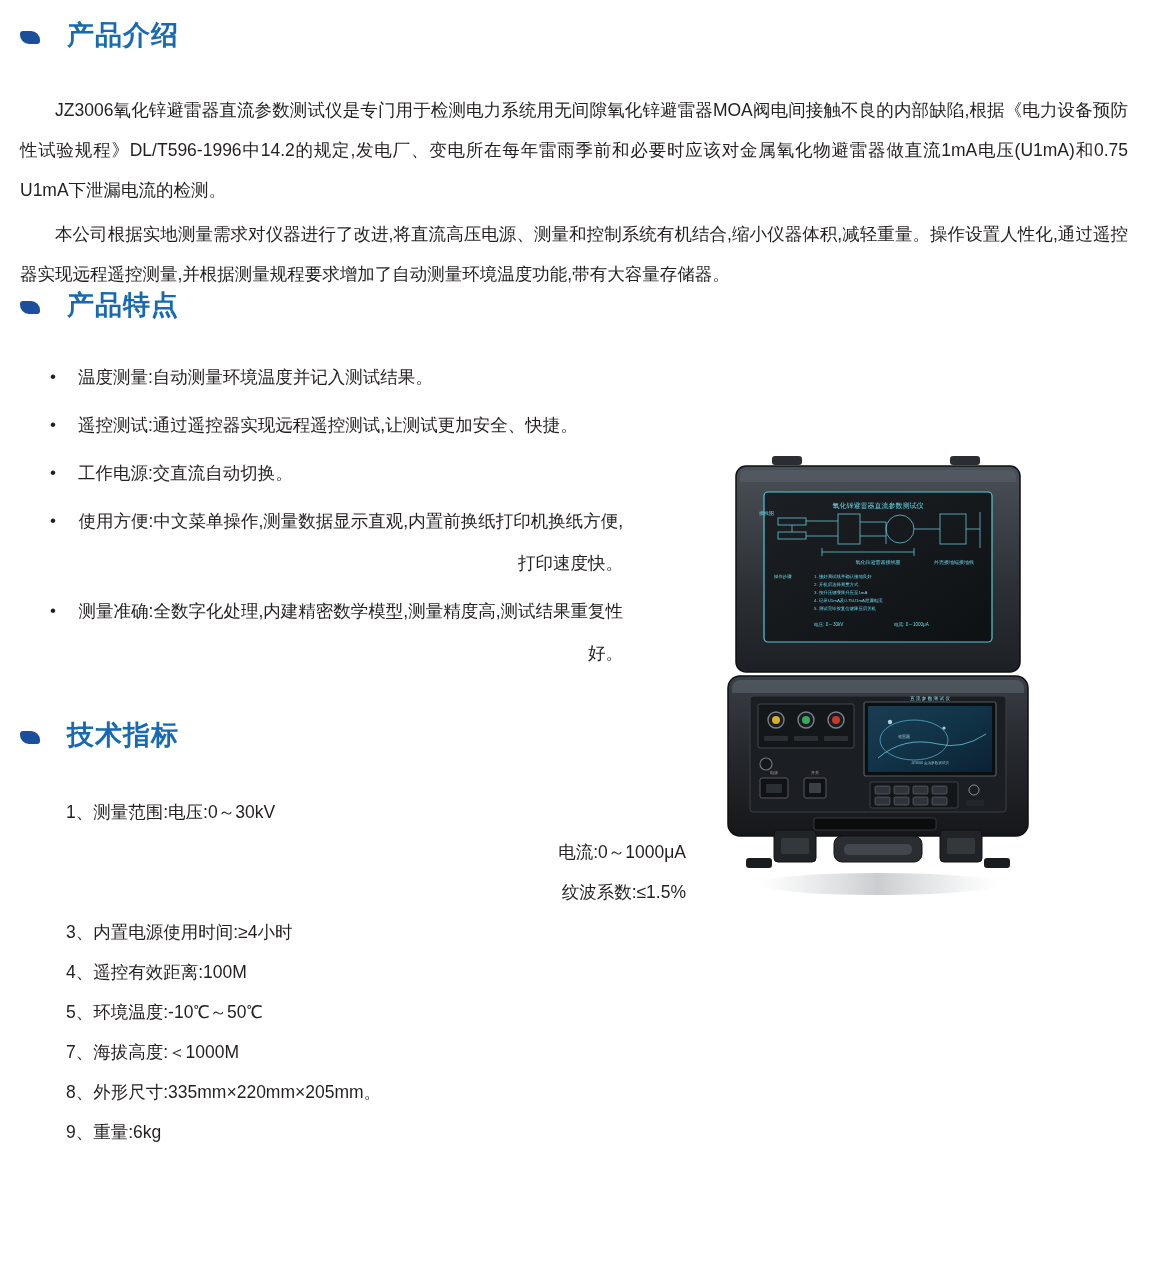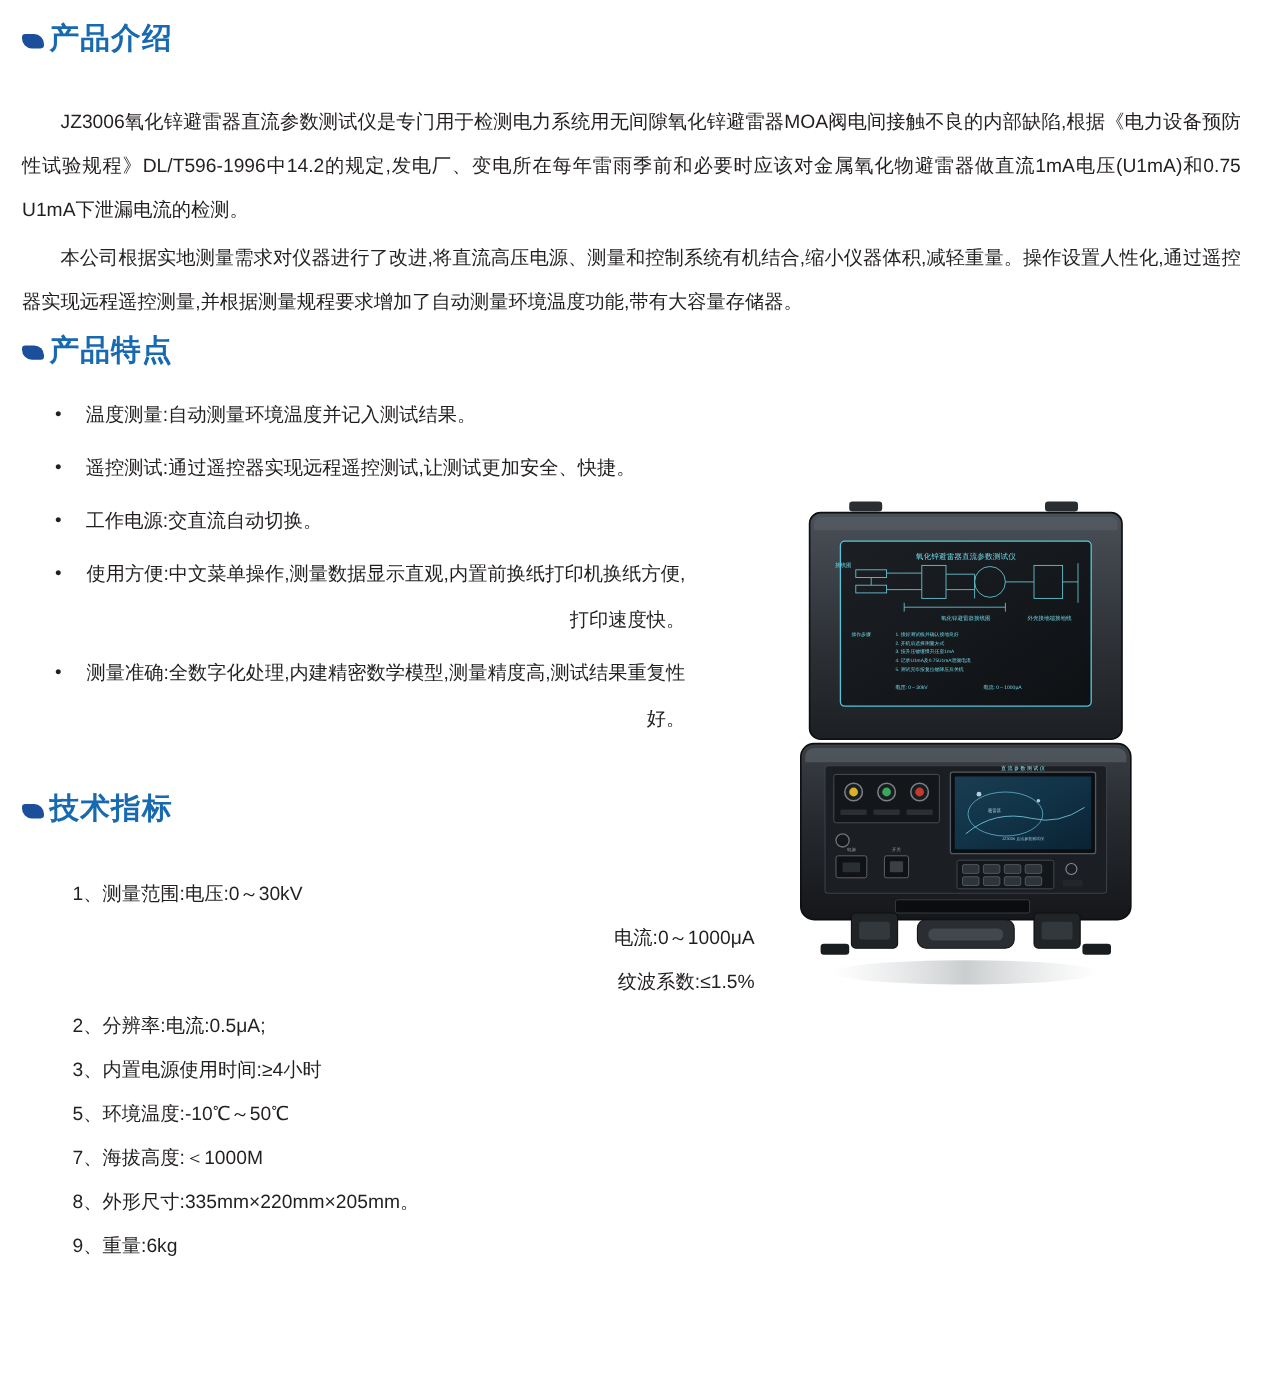--- a/index.html
+++ b/index.html
@@ -18,21 +18,21 @@
   .page {
     position: relative;
     width: 1150px;
     height: 1272px;
   }
 
   
   .section-head {
     display: flex;
     align-items: center;
-    gap: 5px;
+    gap: 27px;
   }
   .head-marker {
     width: 20px;
     height: 13px;
     background: #1b4f9c;
     border-radius: 3px 9px 3px 9px;
     flex: 0 0 auto;
     margin-top: 4px;
   }
   .head-title {
@@ -94,21 +94,21 @@
     font-size: 17.5px;
     line-height: 40px;
     color: #231f20;
     white-space: pre;
   }
   .spec-indent-1 { padding-left: 96px; text-align: right; }
 
   
   #sec-intro-head { position: absolute; left: 20px; top: 22px; }
   #intro-body     { position: absolute; left: 20px; top: 72px; }
-  #sec-feat-head  { position: absolute; left: 20px; top: 292px; margin-top: 13px; }
+  #sec-feat-head  { position: absolute; left: 20px; top: 292px; }
   #feat-body      { position: absolute; left: 20px; top: 336px; }
   #sec-spec-head  { position: absolute; left: 20px; top: 722px; text-align: right; }
   #spec-body      { position: absolute; left: 20px; top: 770px; }
 
   
   .photo {
     position: absolute;
     left: 718px;
     top: 452px;
     width: 320px;
@@ -162,22 +162,22 @@
 
   <div class="section-head" id="sec-spec-head">
     <div class="head-marker"></div>
     <div class="head-title">技术指标</div>
   </div>
 
   <div class="specs" id="spec-body">
     <div class="spec-line">1、测量范围:电压:0～30kV</div>
     <div class="spec-line spec-indent-1">电流:0～1000μA</div>
     <div class="spec-line spec-indent-1">纹波系数:≤1.5%</div>
-    <div class="spec-line">2、分辨率:电流:0.5μA;</div>
     <div class="spec-line">3、内置电源使用时间:≥4小时</div>
+    <div class="spec-line">4、遥控有效距离:100M</div>
     <div class="spec-line">5、环境温度:-10℃～50℃</div>
     <div class="spec-line">7、海拔高度:＜1000M</div>
     <div class="spec-line">8、外形尺寸:335mm×220mm×205mm。</div>
     <div class="spec-line">9、重量:6kg</div>
   </div>
 
   <div class="photo">
     <svg class="device-svg" width="320" height="460" viewBox="0 0 320 460" xmlns="http://www.w3.org/2000/svg">
       <defs>
         <linearGradient id="caseGrad" x1="0" y1="0" x2="0" y2="1">

